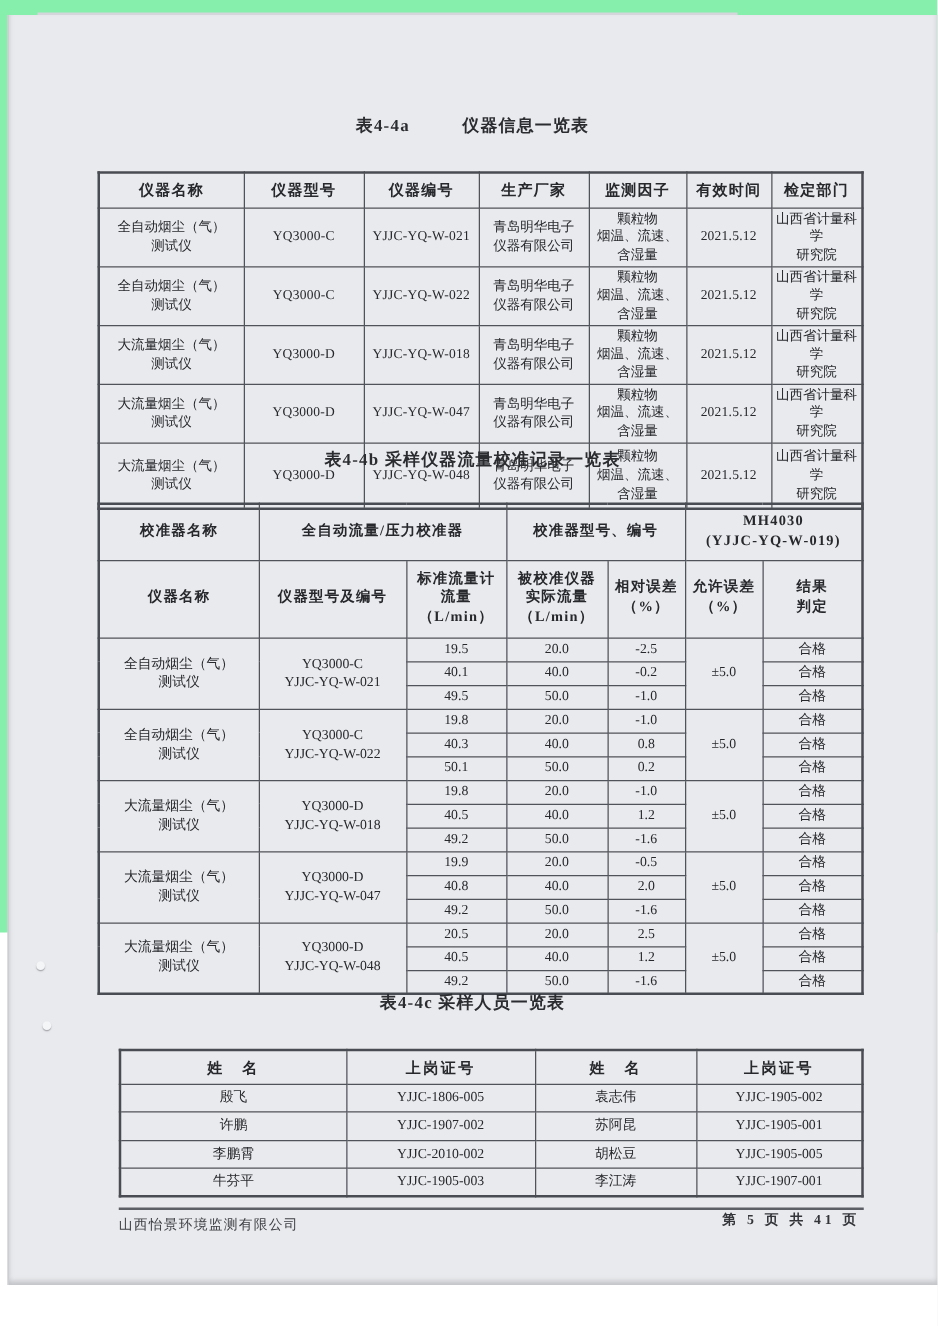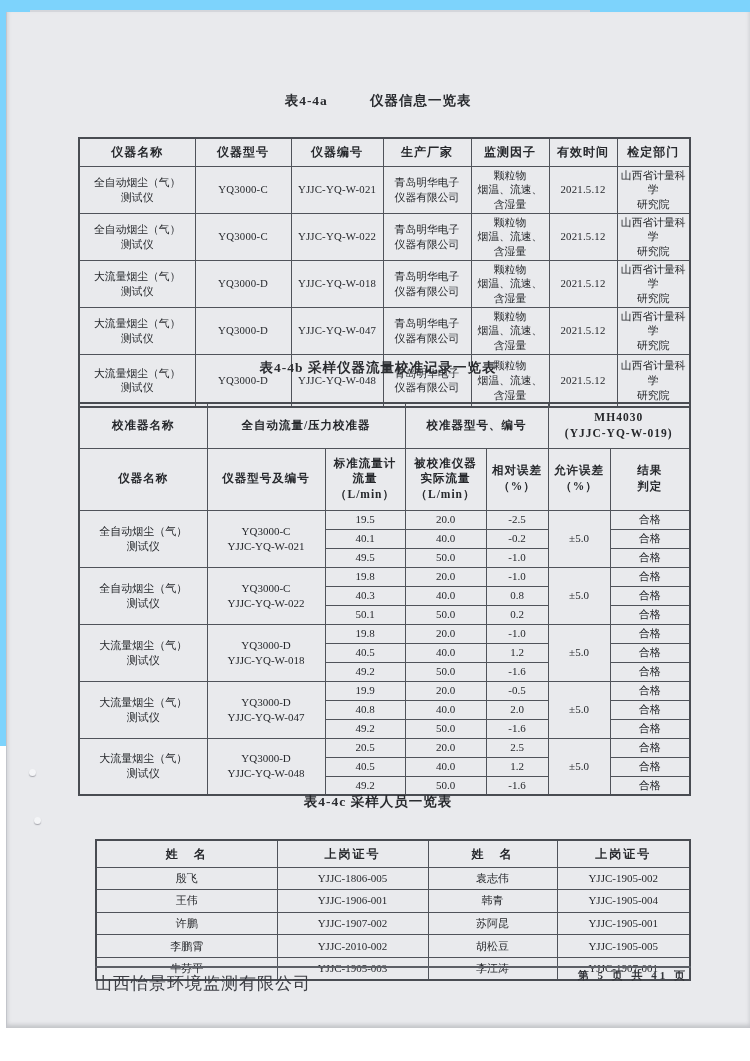--- a/index.html
+++ b/index.html
@@ -1,18 +1,18 @@
 <!DOCTYPE html>
 <html><head>
 <meta charset="utf-8">
 <style>
   * { margin:0; padding:0; box-sizing:border-box; }
   html,body { width:750px; height:1061px; background:#ffffff; overflow:hidden;
     font-family:"Liberation Serif","DejaVu Serif",serif; color:#26282c; }
-  .stage { position:relative; width:750px; height:746px; background:#7dd3fc; }
+  .stage { position:relative; width:750px; height:746px; background:#86efac; }
   .page { position:absolute; left:6px; top:12px; width:744px; height:1016px;
     background:#e9eaed; border-left:1px solid #c3c5cb; box-shadow:inset 0 -3px 4px rgba(120,122,130,.35); }
   .topline { position:absolute; left:30px; top:10px; width:560px; height:2px; background:#d4d6db; }
   .punch { position:absolute; width:7px; height:7px; border-radius:50%;
     background:#f4f5f7; box-shadow:0 1px 1px rgba(100,100,110,.5); }
 
   .title { position:absolute; width:744px; left:6px; text-align:center;
     font-size:13.5px; font-weight:bold; letter-spacing:1px; color:#2a2c30; }
   .title .gap { display:inline-block; width:42px; }
 
@@ -37,21 +37,21 @@
   #tableB tr.d { height:19px; }
   #tableB th { font-size:11.5px; }
   #tableB td { font-size:11px; }
 
   #tableC { left:95px; top:815px; width:594px; }
   #tableC tr.hdr { height:27px;padding-left:16px; }
   #tableC tr.d { height:22.6px; }
   #tableC th { letter-spacing:2px; }
 
   .footer-rule { position:absolute; left:95px; top:966px; width:596px; height:2px; background:#5c5f66; }
-  .footer-left { position:absolute; left:95px; top:972px; font-size:17px; color:#3c3e44; letter-spacing:1px; }
+  .footer-left { position:absolute; left:95px; top:972px; font-size:11px; color:#3c3e44; letter-spacing:1px; }
   .footer-right { position:absolute; right:62px; top:968px; font-size:11px; color:#33353a; letter-spacing:3px;font-weight:bold; }
 </style>
 </head>
 <body>
 
 <div class="stage">
   <div class="page"></div>
   <div class="topline"></div>
   <div class="punch" style="left:29px; top:769px;"></div>
   <div class="punch" style="left:34px; top:817px;"></div>
@@ -328,26 +328,20 @@
       <th>姓　名</th>
       <th>上岗证号</th>
     </tr>
     <tr class="d">
       <td>殷飞</td>
       <td class="serif">YJJC-1806-005</td>
       <td>袁志伟</td>
       <td class="serif">YJJC-1905-002</td>
     </tr>
     <tr class="d">
-      <td>王伟</td>
-      <td class="serif">YJJC-1906-001</td>
-      <td>韩青</td>
-      <td class="serif">YJJC-1905-004</td>
-    </tr>
-    <tr class="d">
       <td>许鹏</td>
       <td class="serif">YJJC-1907-002</td>
       <td>苏阿昆</td>
       <td class="serif">YJJC-1905-001</td>
     </tr>
     <tr class="d">
       <td>李鹏霄</td>
       <td class="serif">YJJC-2010-002</td>
       <td>胡松豆</td>
       <td class="serif">YJJC-1905-005</td>

